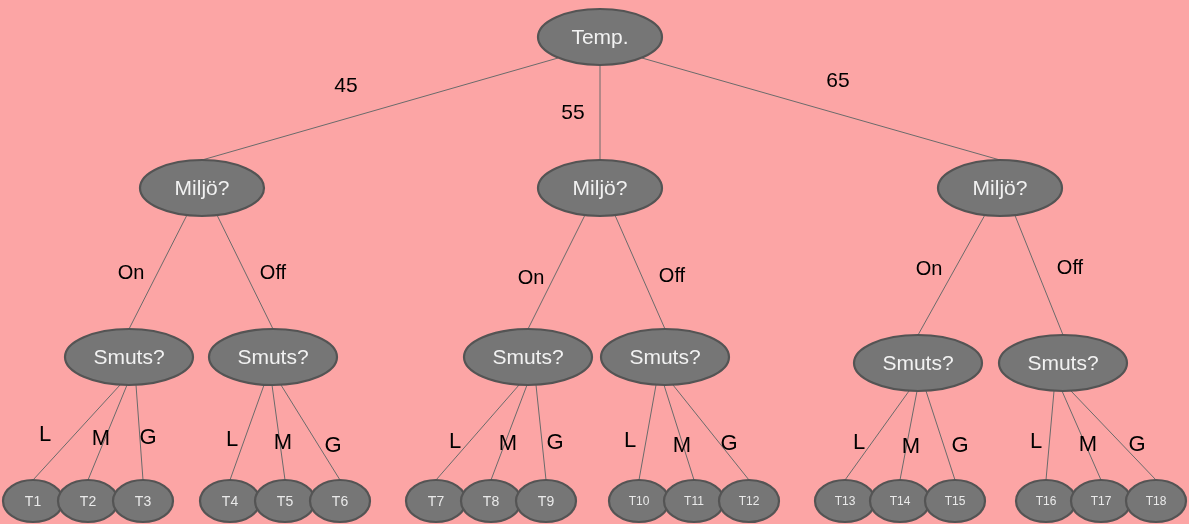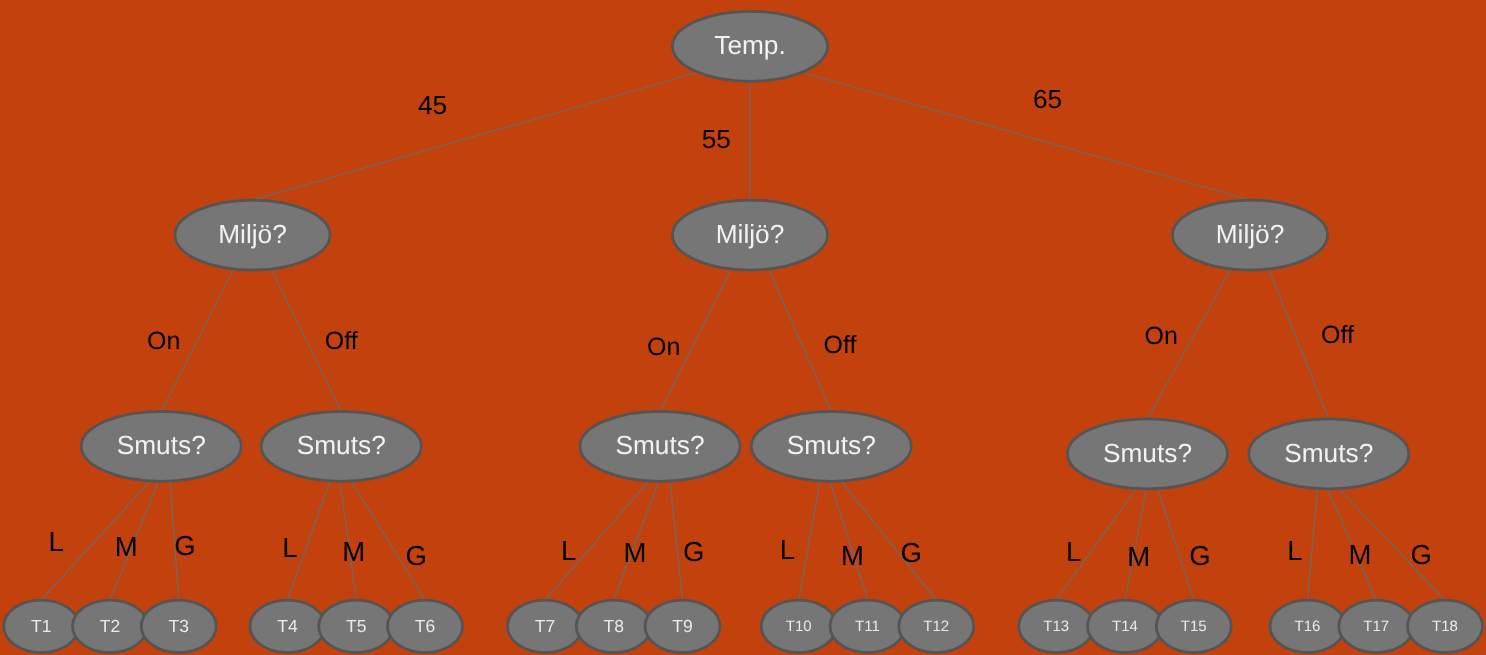--- a/index.html
+++ b/index.html
@@ -10,21 +10,21 @@
   body {
     width: 1189px;
     height: 524px;
     overflow: hidden;
     font-family: "Liberation Sans", sans-serif;
   }
   #diagram-root {
     position: relative;
     width: 1189px;
     height: 524px;
-    background: #c2410c;
+    background: #fca5a5;
   }
   svg#tree-svg {
     display: block;
     width: 1189px;
     height: 524px;
   }
   .edge-line {
     stroke: #6b6b6b;
     stroke-width: 1;
     fill: none;

